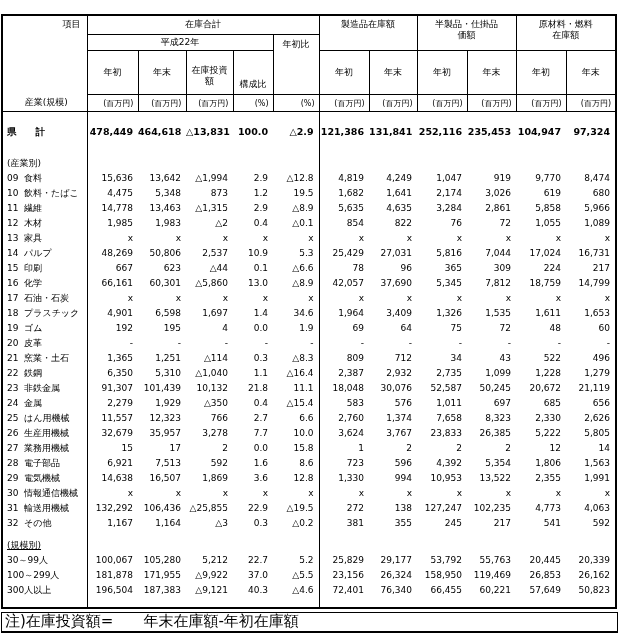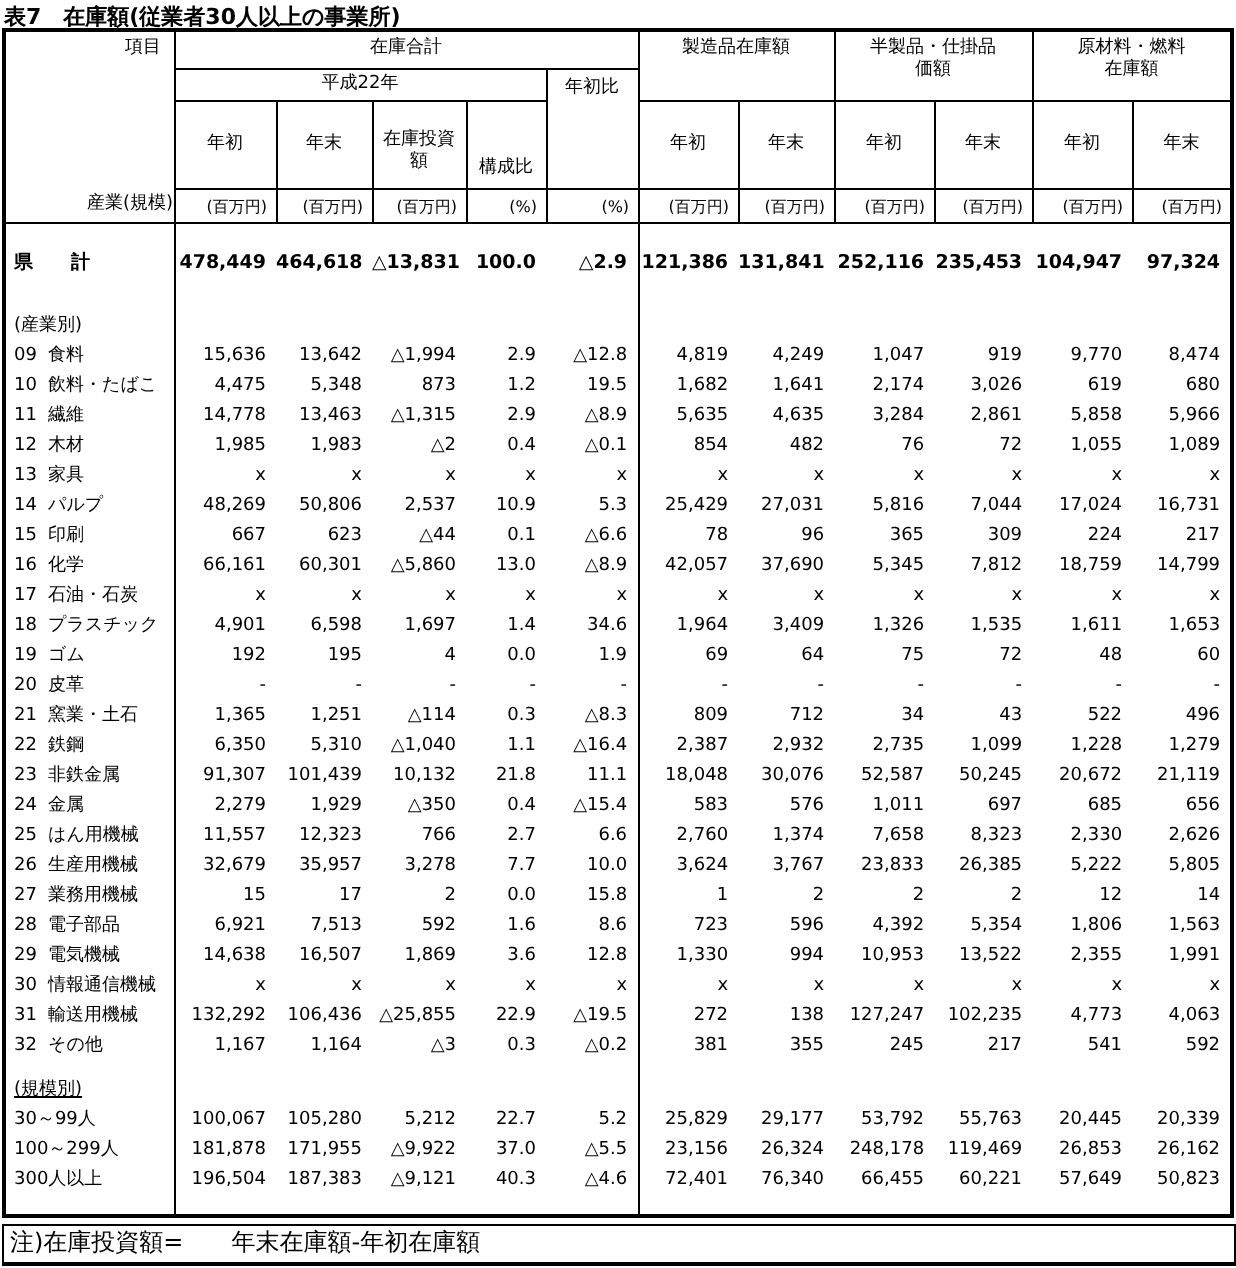--- a/index.html
+++ b/index.html
@@ -4,38 +4,37 @@
 <style>
   html,body{margin:0;padding:0;background:#fff;}
   body{width:618px;height:634px;font-family:"DejaVu Sans","Liberation Sans",sans-serif;color:#000;}
   .page{position:relative;width:618px;height:634px;background:#fff;overflow:hidden;}
   .title{position:absolute;top:1px;left:2px;font-size:11px;font-weight:bold;white-space:nowrap;}
   table.main{position:absolute;top:14px;left:1px;width:616px;border-collapse:collapse;table-layout:fixed;border:2px solid #000;}
   thead td{border:1px solid #000;text-align:center;font-size:9px;padding:0;line-height:11px;vertical-align:middle;overflow:hidden;}
   thead td.stubhead{vertical-align:top;border-right:1px solid #000;}
   .stub-inner{display:flex;flex-direction:column;justify-content:space-between;height:94px;}
   .stub-inner .top{text-align:right;padding:3px 6px 0 0;}
-  .stub-inner .bottom{text-align:right;padding:0 0 2px 3px;}
+  .stub-inner .bottom{text-align:center;padding:0 0 2px 3px;}
   thead td.grp{vertical-align:top;padding-top:3px;}
   thead td.inv{vertical-align:bottom;padding-bottom:7px;}
   thead td.comp{vertical-align:bottom;padding-bottom:4px;}
   thead td.yoy{vertical-align:top;padding-top:4px;}
   thead tr.units td{font-size:8px;text-align:right;padding:0 4px 2px 0;vertical-align:bottom;}
   tbody td{font-size:9px;text-align:right;padding:0 5px 0 0;white-space:nowrap;overflow:hidden;line-height:15px;}
   tbody td.stub{text-align:left;padding:0 0 0 4px;border-right:1px solid #000;}
   tbody td.sep{border-right:1px solid #000;}
   tbody tr.total-row td{font-weight:bold;font-size:9.5px;}
   tbody td .code{display:inline-block;width:17px;}
-  .note{position:absolute;top:612px;left:1px;width:612px;height:18px;border:1px solid #000;border-bottom:2px solid #000;font-size:12px;line-height:17px;padding-left:3px;background:#fff;}
+  .note{position:absolute;top:612px;left:1px;width:612px;height:18px;border:1px solid #000;border-bottom:2px solid #000;font-size:15px;line-height:17px;padding-left:3px;background:#fff;}
 </style>
 </head>
 <body>
 
 <div class="page">
-  <div class="title">表7　在庫額(従業者30人以上の事業所)</div>
 
   <table class="main">
     <colgroup>
       <col style="width:85px">
         <col style="width:51px">
         <col style="width:48px">
         <col style="width:47px">
       <col style="width:40px">
         <col style="width:46px">
         <col style="width:50px">
@@ -183,21 +182,21 @@
           <td>5,966</td>
         </tr>
         <tr style="height: 15px;">
           <td class="stub"><span class="code">12</span>木材</td>
           <td>1,985</td>
           <td>1,983</td>
           <td>△2</td>
           <td>0.4</td>
           <td class="sep">△0.1</td>
           <td>854</td>
-          <td>482</td>
+          <td>822</td>
           <td>76</td>
           <td>72</td>
           <td>1,055</td>
           <td>1,089</td>
         </tr>
         <tr style="height: 15px;">
           <td class="stub"><span class="code">13</span>家具</td>
           <td>x</td>
           <td>x</td>
           <td>x</td>
@@ -520,21 +519,21 @@
         </tr>
         <tr style="height: 15px;">
           <td class="stub">100～299人</td>
           <td>181,878</td>
           <td>171,955</td>
           <td>△9,922</td>
           <td>37.0</td>
           <td class="sep">△5.5</td>
           <td>23,156</td>
           <td>26,324</td>
-          <td>248,178</td>
+          <td>158,950</td>
           <td>119,469</td>
           <td>26,853</td>
           <td>26,162</td>
         </tr>
         <tr style="height: 15px;">
           <td class="stub">300人以上</td>
           <td>196,504</td>
           <td>187,383</td>
           <td>△9,121</td>
           <td>40.3</td>

